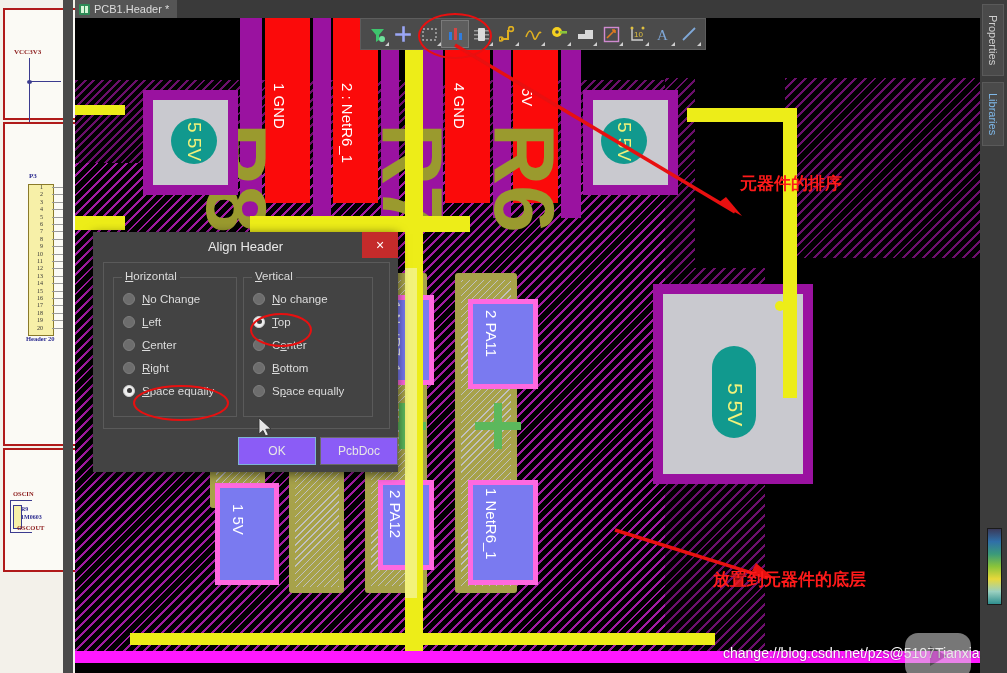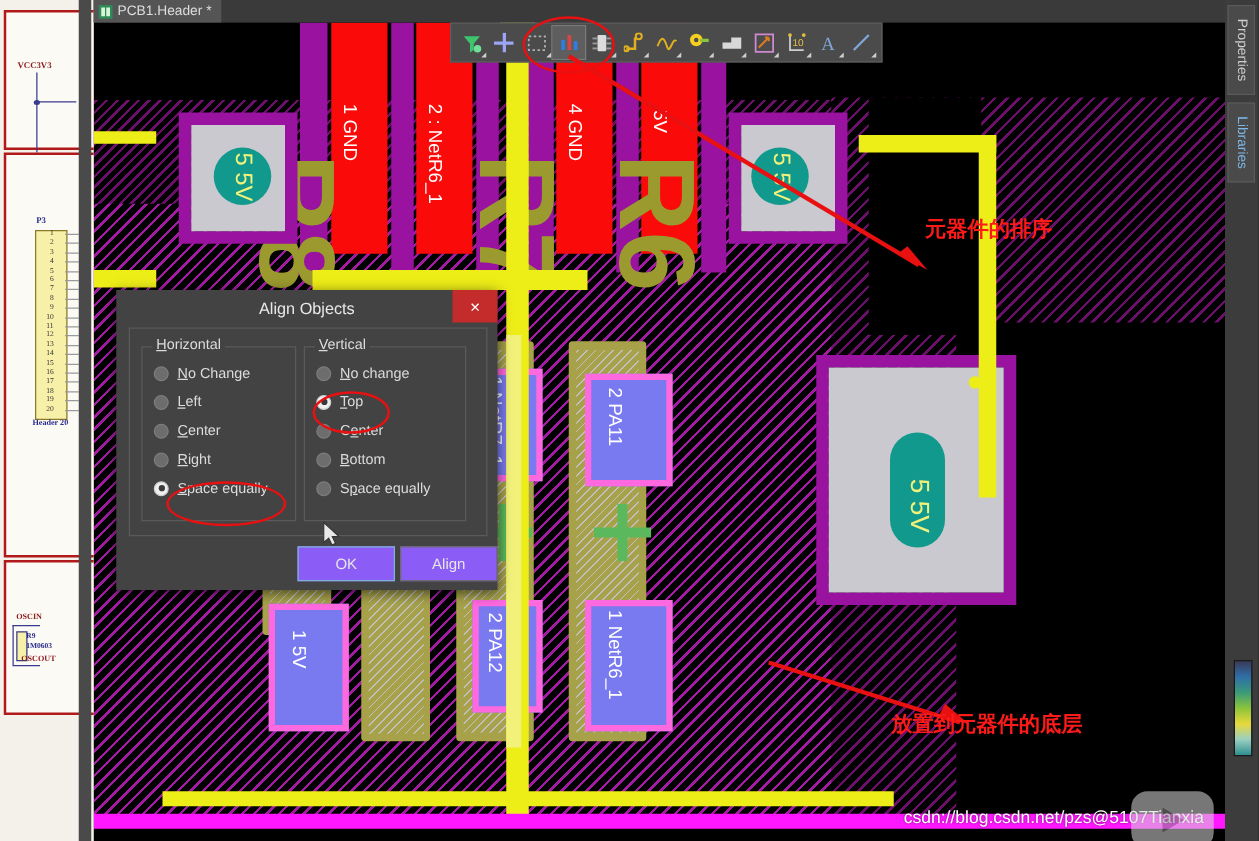--- a/index.html
+++ b/index.html
@@ -402,21 +402,21 @@
     <path d="M742 216 L718 203 L726 197 Z" fill="#e81010"></path>
     <path d="M615 530 L768 578" stroke="#e81010" stroke-width="3.5" fill="none"></path>
     <path d="M776 580 L752 571 L756 563 Z" fill="#e81010"></path>
   </svg>
 
   <div class="cn" style="left:740px;top:172px;">元器件的排序</div>
   <div class="cn" style="left:713px;top:568px;">放置到元器件的底层</div>
 
   <div class="dlg">
     <div class="dlg-title">
-      <span>Align Objects</span>
+      <span>Align Header</span>
       <div class="dlg-close">×</div>
     </div>
 
     <div class="dlg-body">
 
       <div class="grp" style="left:9px;width:122px;height:138px;text-align:center;">
         <div class="grp-cap">
           <u>H</u><span>orizontal</span>
         </div>
         <div style="padding-top:9px;" id="h-options">
@@ -466,34 +466,34 @@
             </div>
             <div class="rw">
               <span class="rad"></span>
               <span class="rlbl">S<u>p</u>ace equally</span>
             </div>
           </div>
       </div>
     </div>
 
     <div class="dlg-btn primary" style="left:145px;top:205px;">OK</div>
-    <div class="dlg-btn" style="left:227px;top:205px;">Align</div>
+    <div class="dlg-btn" style="left:227px;top:205px;">PcbDoc</div>
   </div>
 
   <div class="ell" style="left:250px;top:313px;width:58px;height:30px;"></div>
   <div class="ell" style="left:133px;top:385px;width:92px;height:32px;"></div>
 
   <svg class="cursor" style="left:259px;top:418px;width:16px;height:22px;overflow:visible;">
     <path d="M0 0 L0 16 L4 12.5 L6.6 18 L9.4 16.7 L6.8 11.3 L12 11 Z" fill="#e8e8e8" stroke="#333" stroke-width="0.9"></path>
   </svg>
 
   <div class="rdock">
     <div class="vtab" style="top:4px;height:70px;">Properties</div>
     <div class="vtab blue" style="top:82px;height:62px;">Libraries</div>
     <div class="gradstrip" style="top:528px;height:75px;"></div>
   </div>
 
-  <div class="footurl" style="left:723px;top:645px;">csdn://blog.csdn.net/pzs@5107Tianxia</div>
+  <div class="footurl" style="left:723px;top:645px;">change://blog.csdn.net/pzs@5107Tianxia</div>
   <div class="wm" style="left:905px;top:633px;">
     <div class="wm-round"></div>
   </div>
 
 </div>
 
 </body></html>

